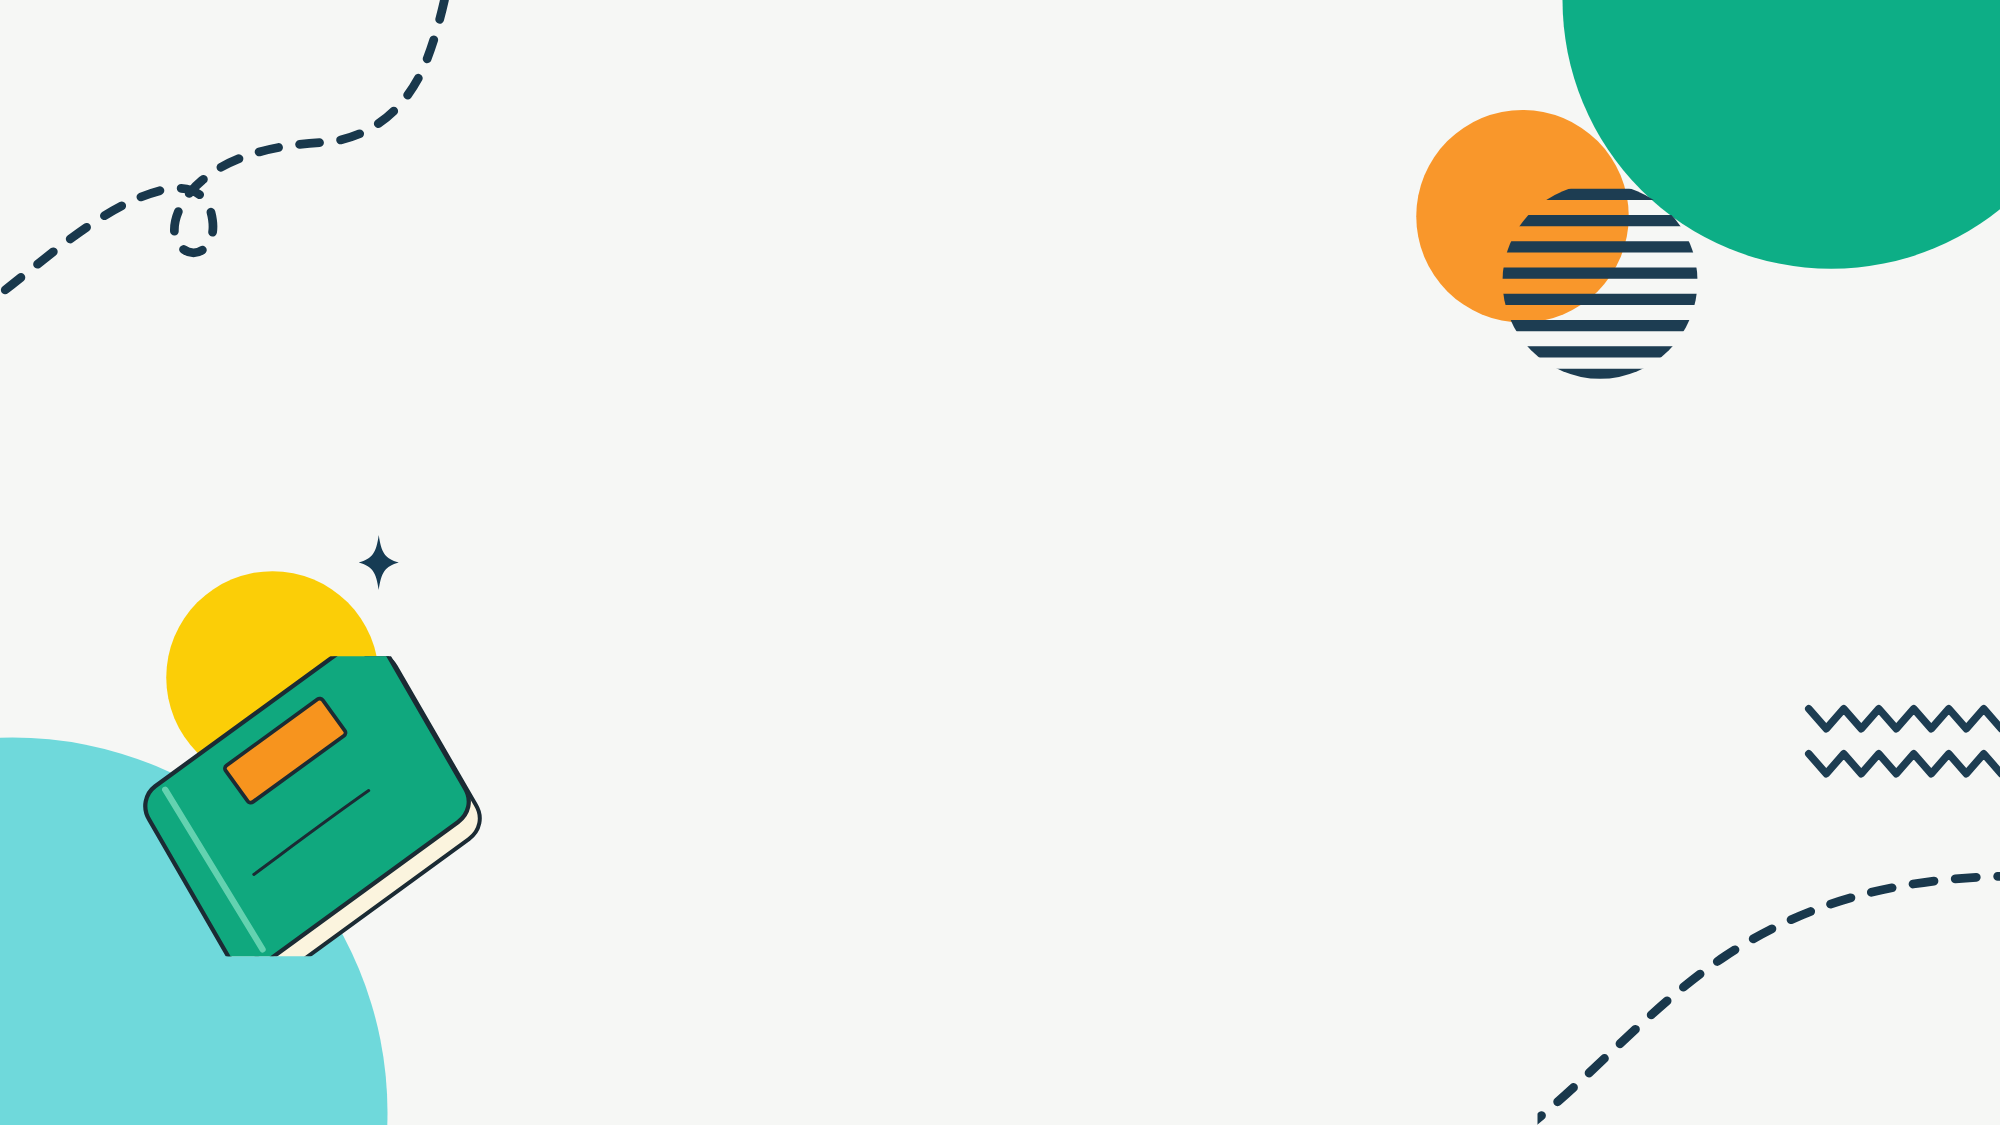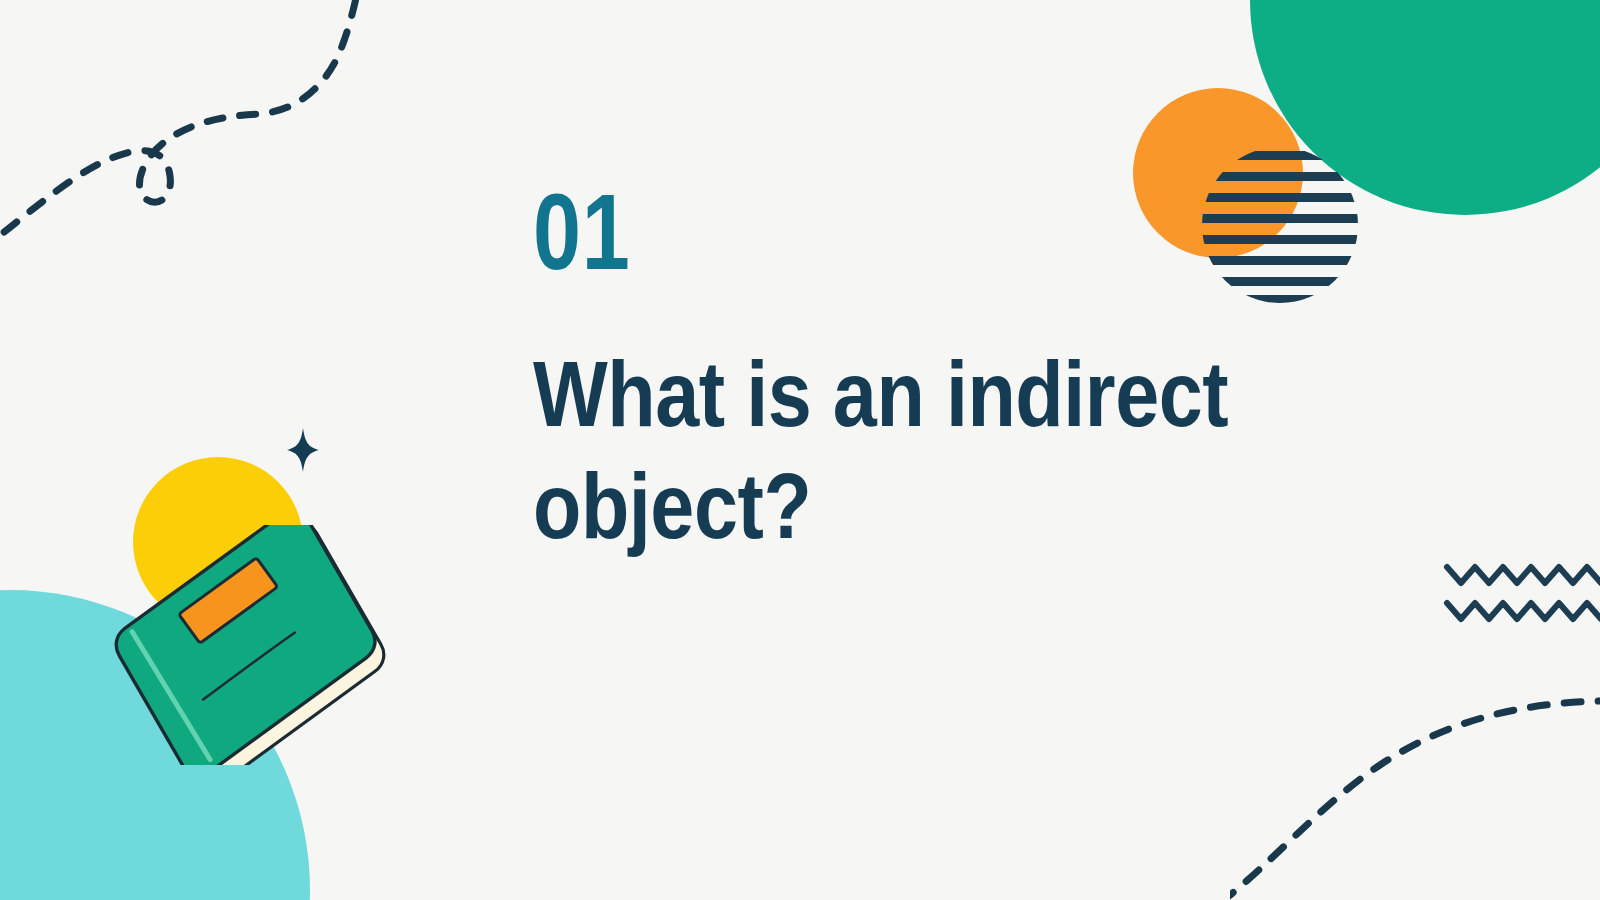--- a/index.html
+++ b/index.html
@@ -206,18 +206,14 @@
 
           <rect x="96" y="52" width="96" height="36" rx="3" transform="rotate(-10 144 70)" fill="#F7941E" stroke="#1B2B34" stroke-width="3"></rect>
 
           <path d="M78 148 C116 141, 152 134, 190 128" fill="none" stroke="#1B2B34" stroke-width="2.4" stroke-linecap="round"></path>
         </g>
       </svg>
     </div>
 
   </div>
 
-  <div class="content">
-    <div class="eyebrow">01</div>
-    <h1 class="headline">What is an indirect object?</h1>
-  </div>
 
 </div>
 
 </body></html>

